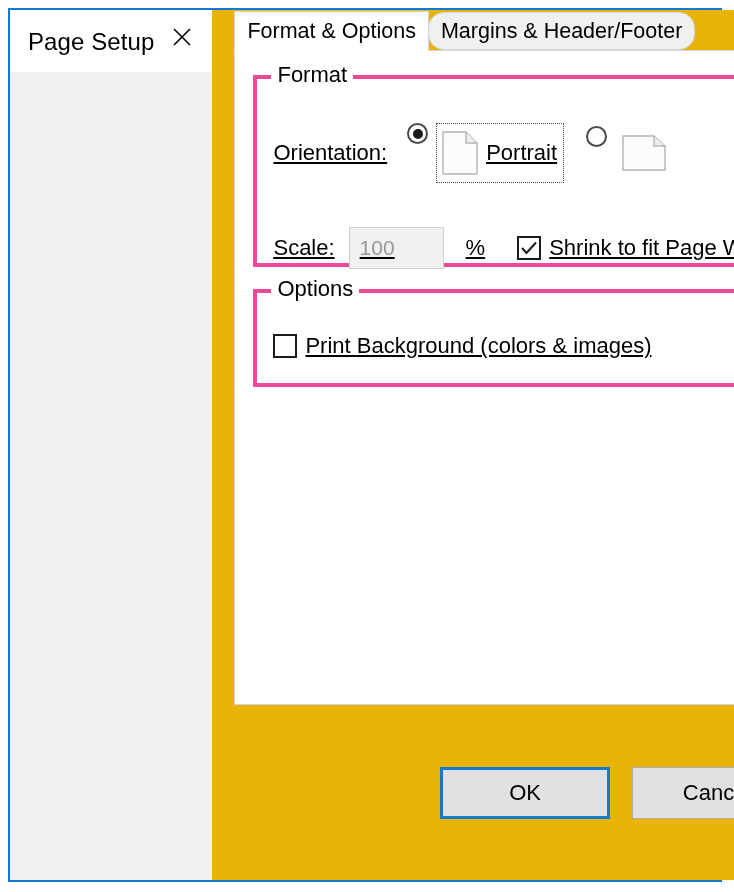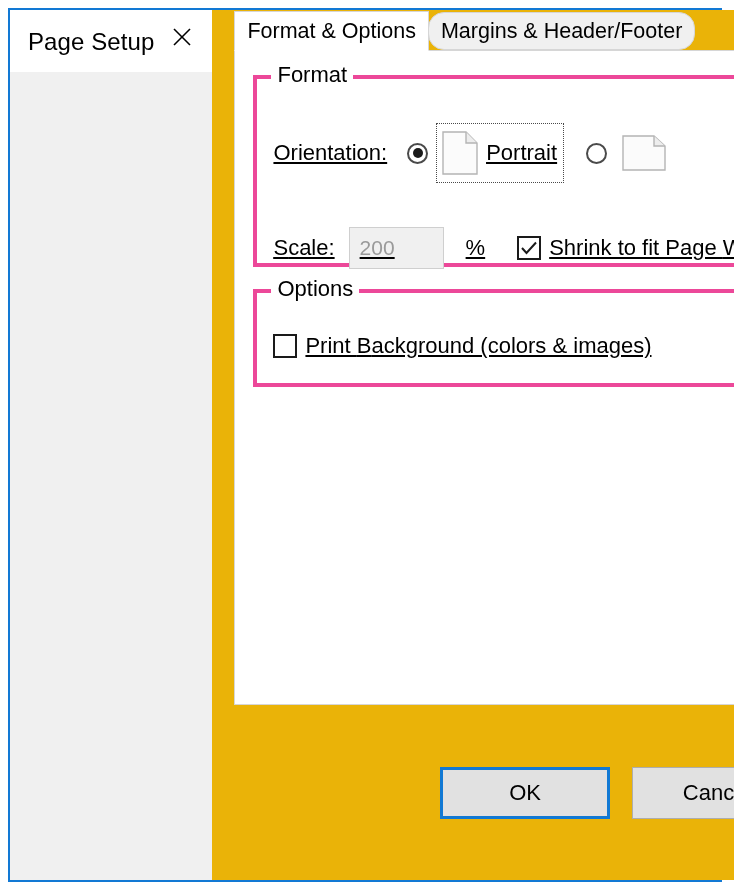--- a/index.html
+++ b/index.html
@@ -174,21 +174,20 @@
     cursor: default;
   }
   .radio-outer .dot {
     width: 10px;
     height: 10px;
     border-radius: 50%;
     background: #1A1A1A;
   }
   .radio-option {
     display: flex;
-    align-items: center;
     cursor: default;
   }
   .focus-rect {
     border: 1px dotted #4A4A4A;
     padding: 7px 6px 7px 5px;
     display: flex;
     align-items: center;
     margin-left: 8px;
   }
   .nofocus-pad {
@@ -324,21 +323,21 @@
               <svg class="page-icon" width="44" height="36" viewBox="0 0 44 36">
                 <path d="M1 1 H32 L43 11 V35 H1 Z" fill="#FBFBFB" stroke="#B4B4B4" stroke-width="1.4"></path>
                 <path d="M32 1 V11 H43" fill="#EDEDED" stroke="#B4B4B4" stroke-width="1.4"></path>
               </svg>
             </div>
           </div>
         </div>
 
         <div class="row row-scale">
           <span class="field-label"><span class="u">S</span>cale:</span>
-          <div class="scale-input">200</div>
+          <div class="scale-input">100</div>
           <span class="pct">%</span>
 
           <div class="check-row shrink">
             <div class="checkbox">
               <svg width="18" height="14" viewBox="0 0 18 14">
                 <polyline points="2,7 6.5,12 16,1.5" fill="none" stroke="#1A1A1A" stroke-width="2"></polyline>
               </svg>
             </div>
             <span class="opt-text">Shrink to fit Page <span class="u">W</span>idth</span>
           </div>

